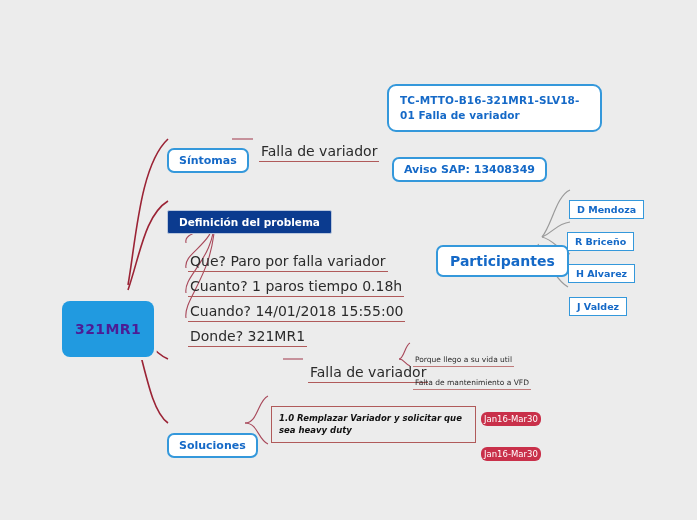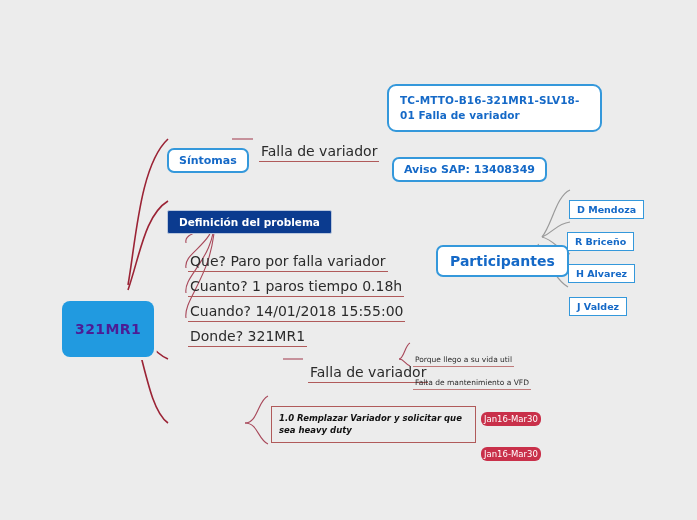--- a/index.html
+++ b/index.html
@@ -160,19 +160,20 @@
   <div class="node leaf" style="left:188px;top:232px;">Que? Paro por falla variador</div>
   <div class="node leaf" style="left:188px;top:257px;">Cuanto? 1 paros tiempo 0.18h</div>
   <div class="node leaf" style="left:188px;top:282px;">Cuando? 14/01/2018 15:55:00</div>
   <div class="node leaf" style="left:188px;top:307px;">Donde? 321MR1</div>
 
   <div class="node leaf" style="left:308px;top:343px;">Falla de variador</div>
 
   <div class="node leaf tiny" style="left:413px;top:334px;">Porque llego a su vida util</div>
   <div class="node leaf tiny" style="left:413px;top:357px;">Falta de mantenimiento a VFD</div>
 
+  <div class="node pill" style="left:167px;top:413px;">Soluciones</div>
 
   <div class="node sol boxed" style="left:271px;top:386px;">1.0 Remplazar Variador y solicitar que sea heavy duty</div>
   <div class="node badge" style="left:481px;top:392px;">Jan16-Mar30</div>
 
   <div class="node badge" style="left:481px;top:427px;">Jan16-Mar30</div>
 
 </div>
 
 </body></html>

